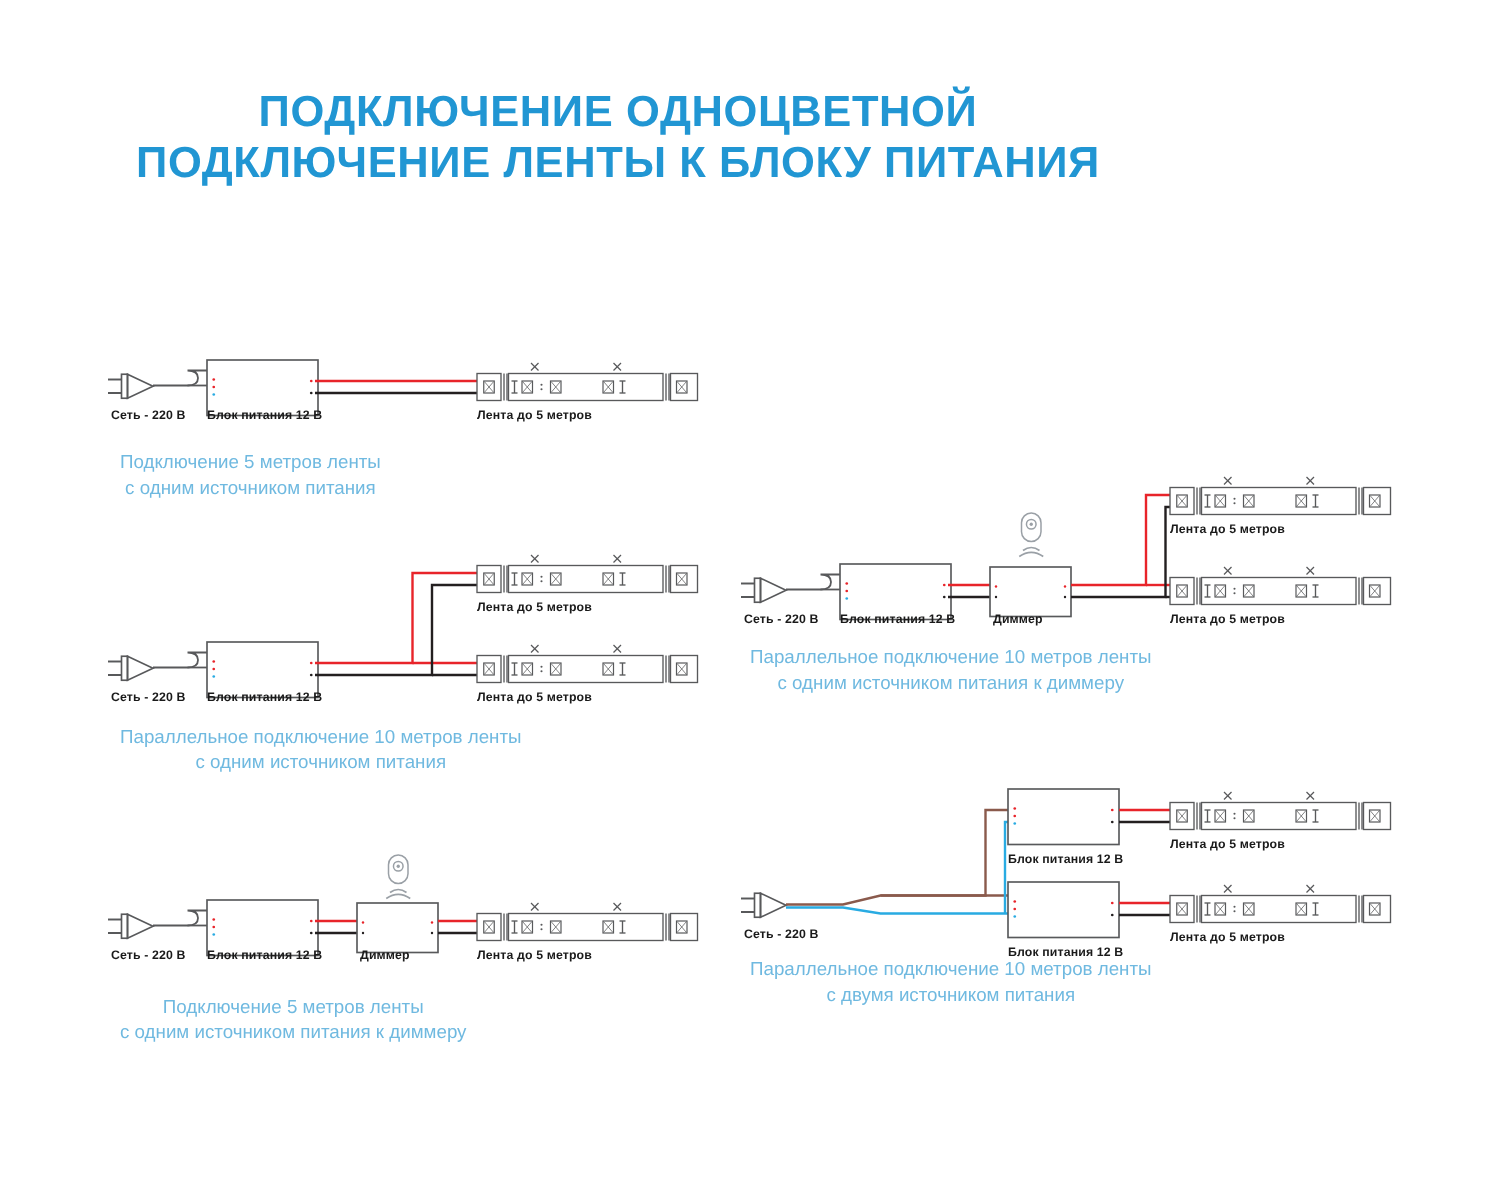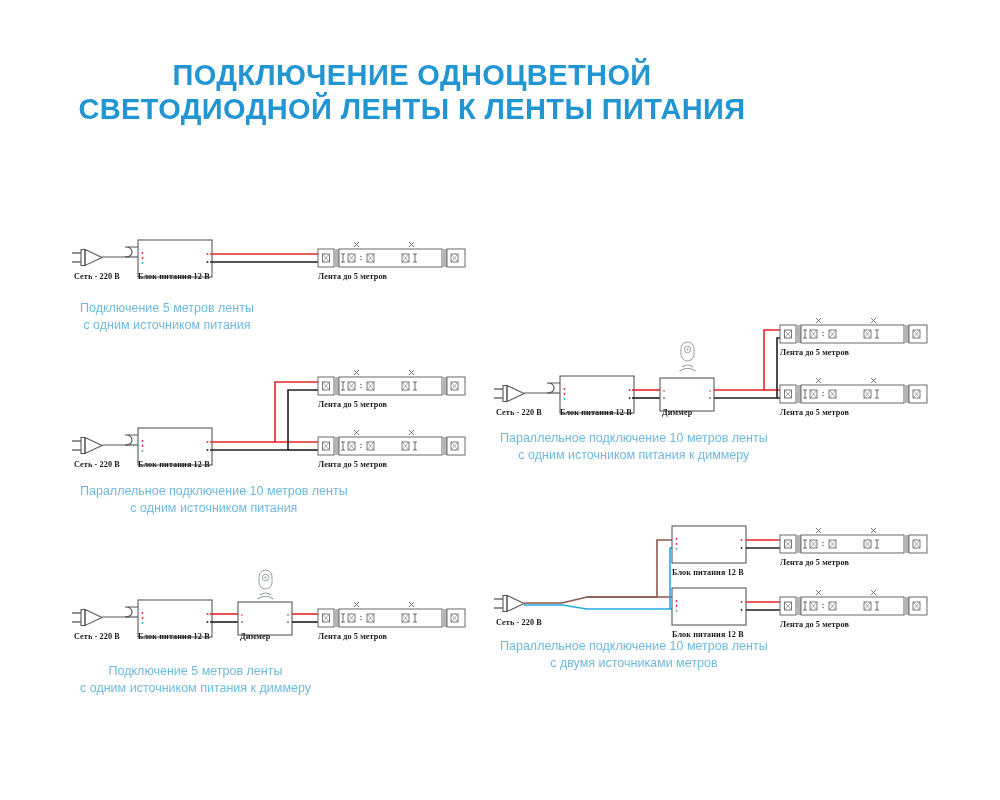--- a/index.html
+++ b/index.html
@@ -39,29 +39,28 @@
   }
   .caption span{display:block;text-align:center;}
 
   .lbl{
     position:absolute;
     font-size:8.2px;
     font-weight:bold;
     color:#1a1a1a;
     white-space:nowrap;
     letter-spacing:0.1px;
-    font-family:Liberation Serif, serif;
   }
 </style>
 </head>
 <body>
 
 <div class="title-block">
   <div class="title-line">ПОДКЛЮЧЕНИЕ ОДНОЦВЕТНОЙ</div>
-  <div class="title-line">СВЕТОДИОДНОЙ ЛЕНТЫ К ЛЕНТЫ ПИТАНИЯ</div>
+  <div class="title-line">ПОДКЛЮЧЕНИЕ ЛЕНТЫ К БЛОКУ ПИТАНИЯ</div>
 </div>
 
 <svg width="0" height="0" style="position:absolute">
   <defs>
 
     <g id="sym-plug">
       <line x1="0" y1="4" x2="9" y2="4" stroke="#58595B" stroke-width="1.3"></line>
       <line x1="0" y1="13" x2="9" y2="13" stroke="#58595B" stroke-width="1.3"></line>
       <rect x="9" y="0.5" width="4" height="16" fill="none" stroke="#58595B" stroke-width="1.1"></rect>
       <path d="M13 0.5 L30 8.5 L13 16.5 Z" fill="none" stroke="#58595B" stroke-width="1.1"></path>
@@ -312,14 +311,14 @@
     </g>
   </svg>
   <div class="lbl" style="left:4px;top:100px;">Сеть - 220 В</div>
   <div class="lbl" style="left:180px;top:50px;">Блок питания 12 В</div>
   <div class="lbl" style="left:180px;top:112px;">Блок питания 12 В</div>
   <div class="lbl" style="left:288px;top:40px;">Лента до 5 метров</div>
   <div class="lbl" style="left:288px;top:102px;">Лента до 5 метров</div>
 </div>
 <div class="caption" style="left:500px;top:638px;">
   <span>Параллельное подключение 10 метров ленты</span>
-  <span>с двумя источниками метров</span>
+  <span>с двумя источником питания</span>
 </div>
 
 </body></html>

